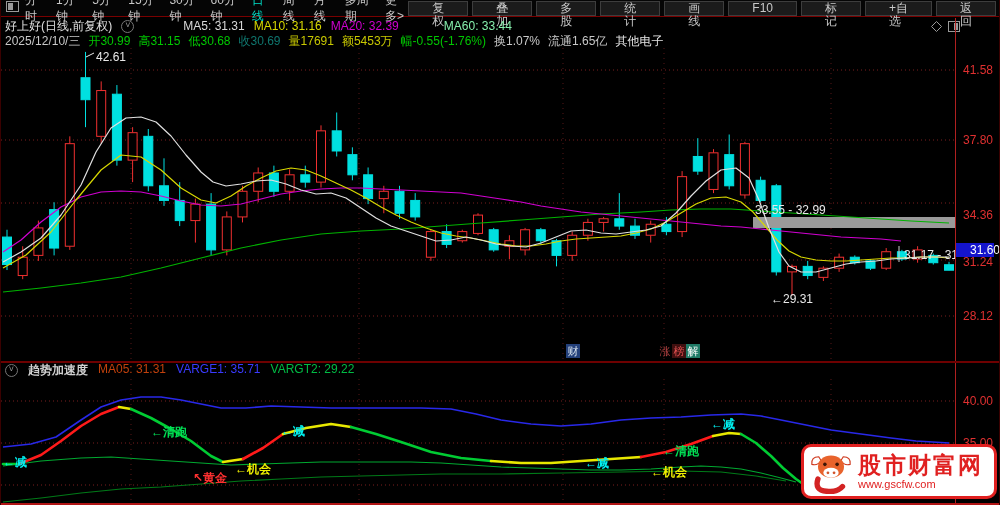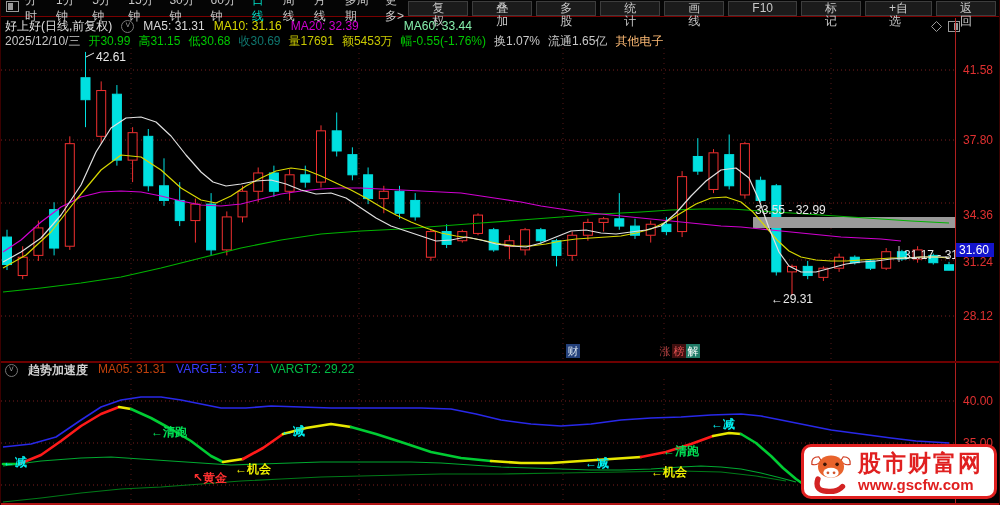--- a/index.html
+++ b/index.html
@@ -20,37 +20,37 @@
   .titlerow{position:absolute;left:4px;top:19px;height:14px;display:flex;gap:9px;align-items:center;white-space:nowrap;}
   .titlerow .stock{color:#e0e0e0;}
   .chevcirc{display:inline-block;width:11px;height:11px;border:1px solid #777;border-radius:50%;
             color:#999;font-size:9px;line-height:9px;text-align:center;}
   .titleicons{position:absolute;top:21px;left:930px;display:flex;gap:6px;color:#9a9a9a;}
   .inforow{position:absolute;left:4px;top:33px;height:14px;display:flex;gap:8px;white-space:nowrap;}
   
   .axisline{position:absolute;left:954px;top:18px;width:1px;height:485px;background:#b02020;}
   .axlabel{position:absolute;left:962px;width:38px;height:14px;line-height:14px;color:#e03030;}
   .axtag{position:absolute;left:955px;width:38px;height:14px;line-height:14px;background:#1414cc;
-         color:#fff;padding-left:3px;box-sizing:border-box;}
+         color:#fff;padding-left:14px;box-sizing:border-box;}
   .divider{position:absolute;left:0;top:361px;width:1000px;height:2px;background:#6e0000;}
   .bottomline{position:absolute;left:0;top:503px;width:1000px;height:2px;background:#b01515;}
   
   .subheader{position:absolute;left:4px;top:364px;height:13px;display:flex;gap:10px;align-items:center;white-space:nowrap;}
   
   .badge{position:absolute;height:14px;line-height:14px;font-size:11px;}
   .badge-cai{left:565px;top:344px;width:14px;text-align:center;}
   .badge-limit{left:657px;top:344px;display:flex;}
   .badge-limit span{width:14px;text-align:center;}
   
   .watermark{position:absolute;left:800px;top:444px;width:196px;height:55px;background:#fff;
              border:3px solid #e02020;border-radius:10px;box-sizing:border-box;
              display:flex;align-items:center;gap:4px;padding:2px 4px;}
   .wm-text{display:flex;flex-direction:column;line-height:1;}
   .wm-name{font-size:23px;font-weight:bold;letter-spacing:2px;}
-  .wm-url{font-size:15px;font-weight:bold;margin-top:2px;}
+  .wm-url{font-size:11px;font-weight:normal;margin-top:2px;}
   svg text{font-family:"Liberation Sans","DejaVu Sans",sans-serif;}
 </style>
 </head>
 <body>
 
 <div class="app">
 
   <div class="toolbar">
     <span class="winicon">
       <svg width="13" height="11">
@@ -81,21 +81,21 @@
         <span>标记</span>
         <span>+自选</span>
         <span>返回</span>
       </div>
   </div>
 
   <div class="titlerow">
     <span class="stock">好上好(日线,前复权)</span>
     <span class="chevcirc">˅</span>
     <span id="ma-values" style="display:flex;gap:9px;">
-        <span style="color: rgb(216, 216, 216);">MA5: 31.31</span>
+        <span style="color: rgb(216, 216, 216); margin-left: 40px;">MA5: 31.31</span>
         <span style="color: rgb(216, 216, 0);">MA10: 31.16</span>
         <span style="color: rgb(208, 0, 208);">MA20: 32.39</span>
         <span style="color: #86efac; margin-left: 36px;">MA60: 33.44</span>
       </span>
   </div>
   <div class="titleicons">
     <span>
       <svg width="11" height="11">
           <polygon points="5.5,0.5 10.5,5.5 5.5,10.5 0.5,5.5" fill="none" stroke="#9a9a9a"></polygon>
         </svg>
@@ -112,21 +112,21 @@
       <span style="color: rgb(200, 200, 200);">2025/12/10/三</span>
       <span style="color: rgb(0, 200, 0);">开30.99</span>
       <span style="color: rgb(0, 200, 0);">高31.15</span>
       <span style="color: rgb(0, 200, 0);">低30.68</span>
       <span style="color: #0f766e;">收30.69</span>
       <span style="color: rgb(200, 200, 0);">量17691</span>
       <span style="color: rgb(200, 200, 0);">额5453万</span>
       <span style="color: rgb(0, 200, 0);">幅-0.55(-1.76%)</span>
       <span style="color: rgb(200, 200, 200);">换1.07%</span>
       <span style="color: rgb(200, 200, 200);">流通1.65亿</span>
-      <span style="color: #fdba74;">其他电子</span>
+      <span style="color: #e5e5e5;">其他电子</span>
     </div>
 
   <svg id="mainsvg" viewBox="0 47 955 314" width="955" height="314" style="position:absolute;left:0;top:47px;">
       <line x1="0" y1="70" x2="953" y2="70" stroke="#7a1f1f" stroke-dasharray="1,3"></line>
       <line x1="0" y1="140" x2="953" y2="140" stroke="#7a1f1f" stroke-dasharray="1,3"></line>
       <line x1="0" y1="203" x2="953" y2="203" stroke="#7a1f1f" stroke-dasharray="1,3"></line>
       <line x1="0" y1="260" x2="953" y2="260" stroke="#7a1f1f" stroke-dasharray="1,3"></line>
       <line x1="0" y1="316" x2="953" y2="316" stroke="#7a1f1f" stroke-dasharray="1,3"></line>
       <line x1="130" y1="48" x2="130" y2="360" stroke="#571616" stroke-dasharray="1,4"></line>
       <line x1="358" y1="48" x2="358" y2="360" stroke="#571616" stroke-dasharray="1,4"></line>

